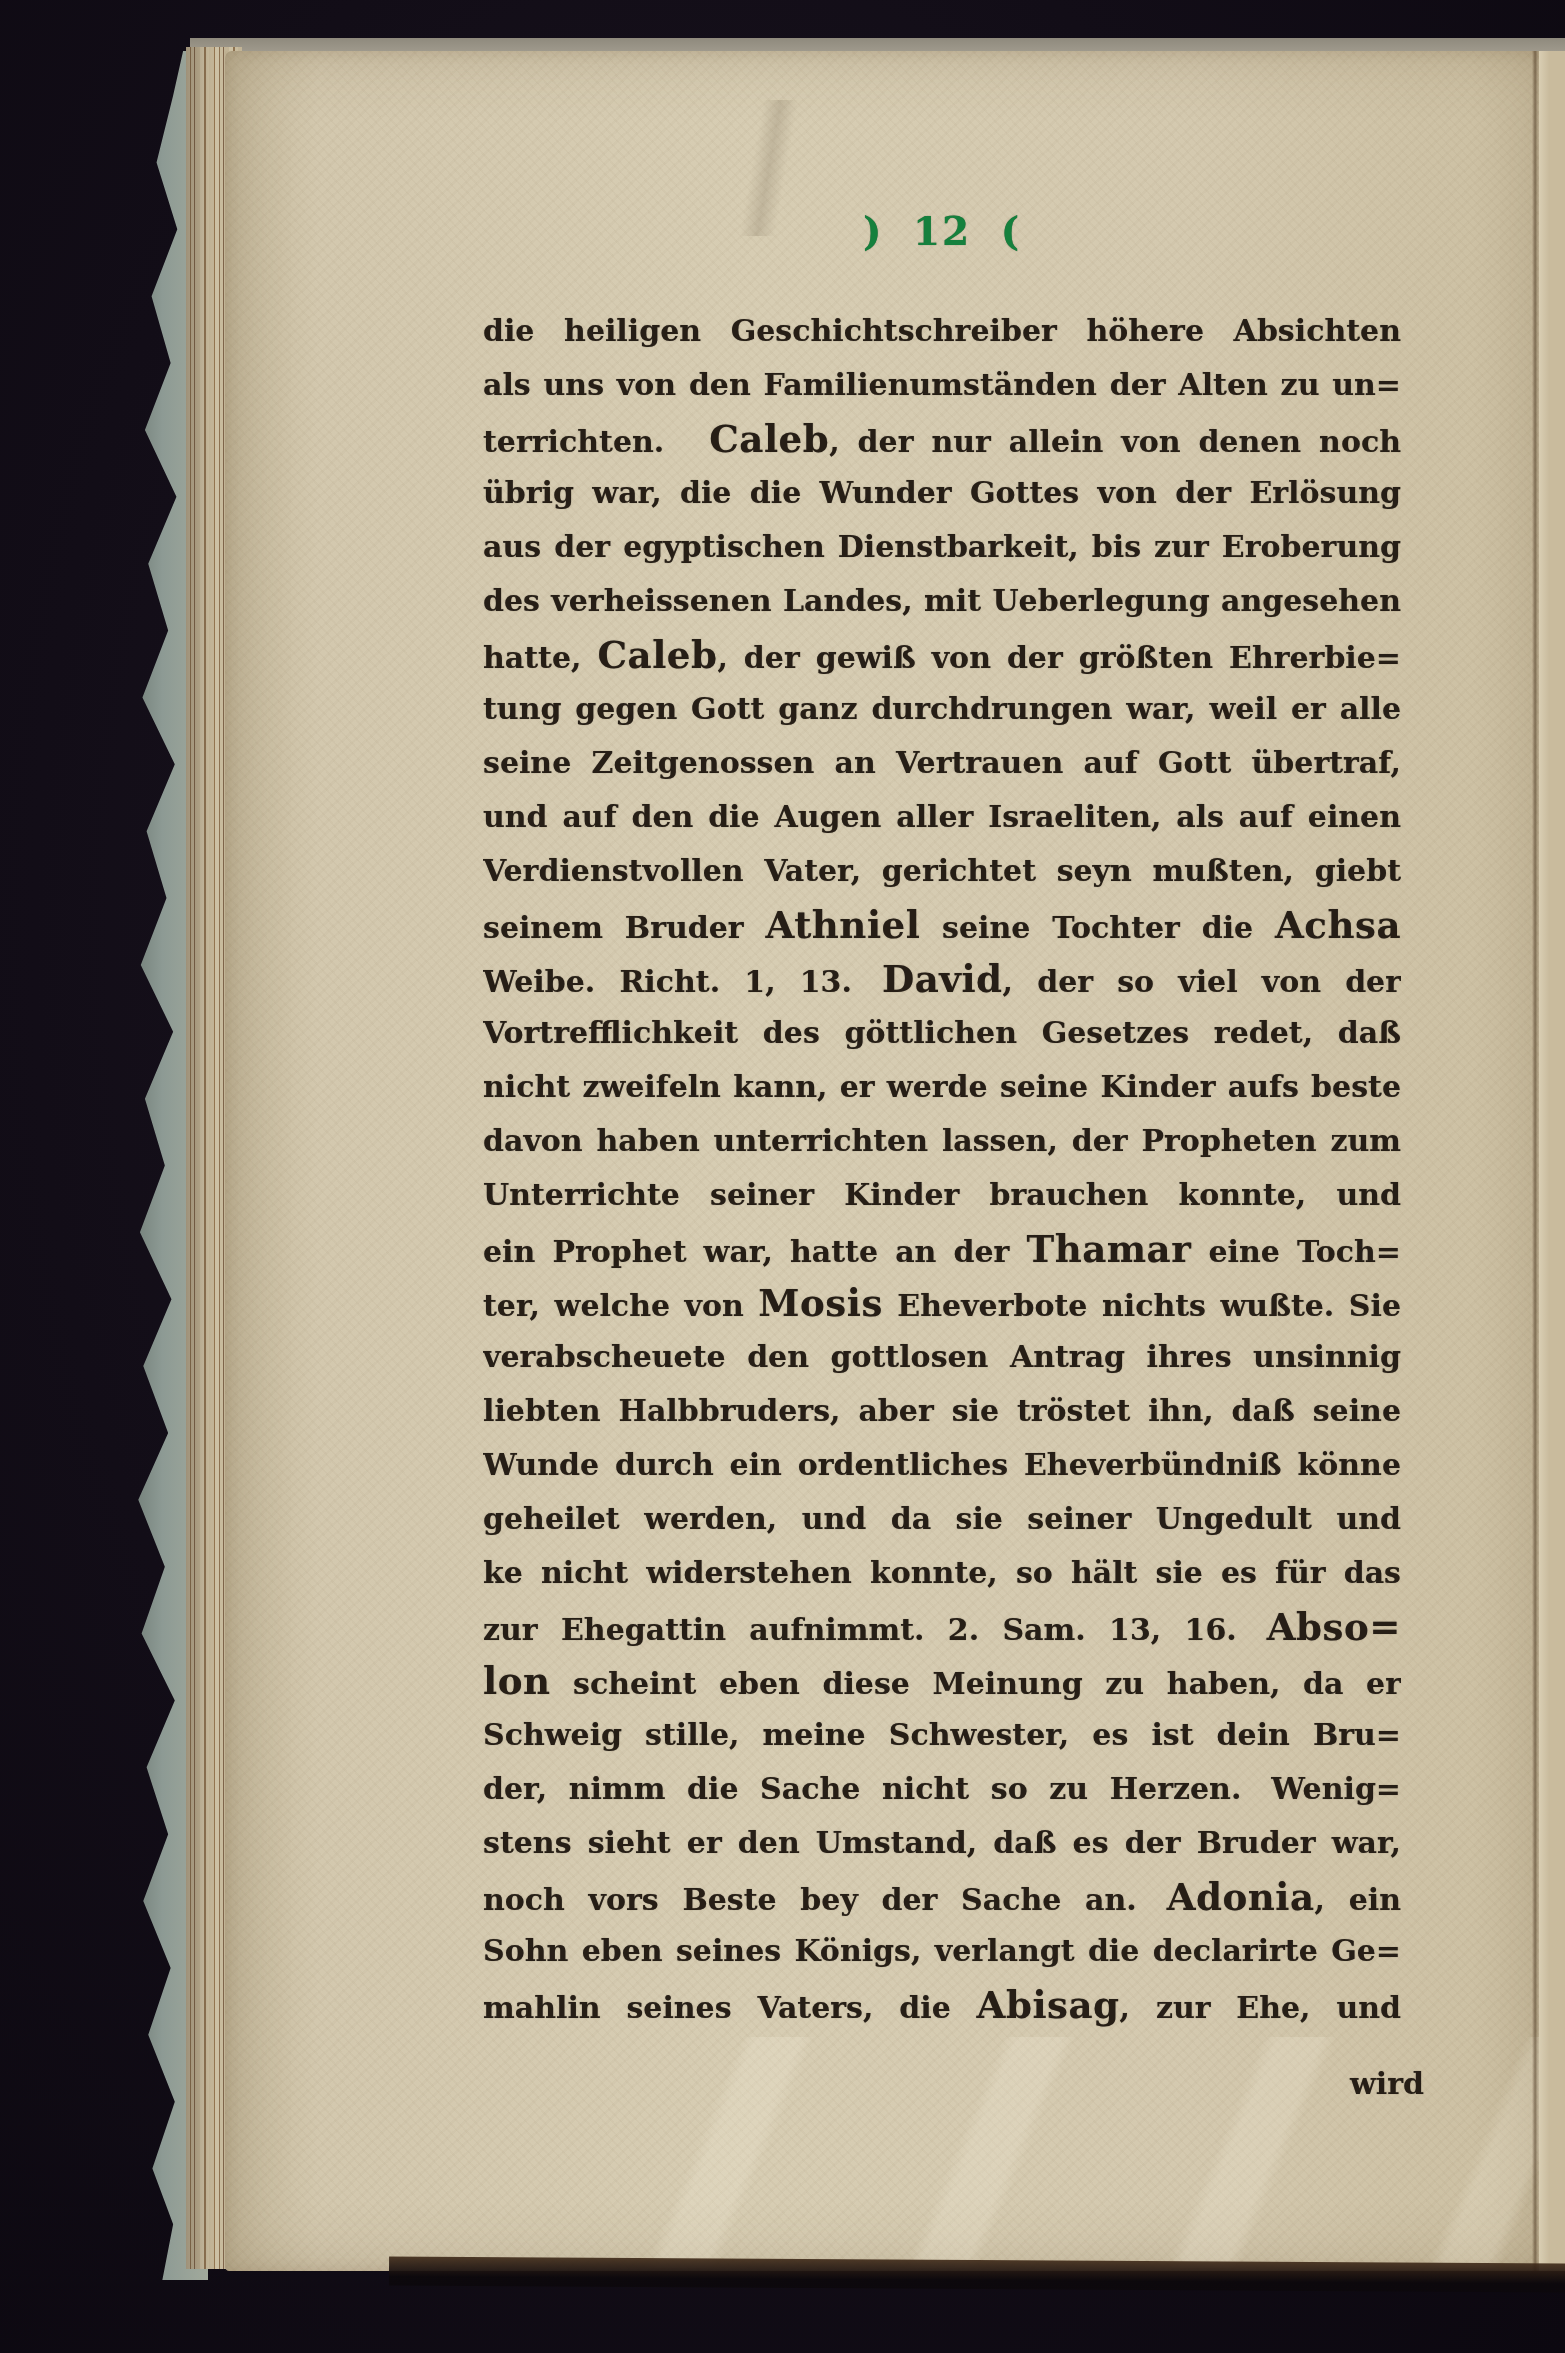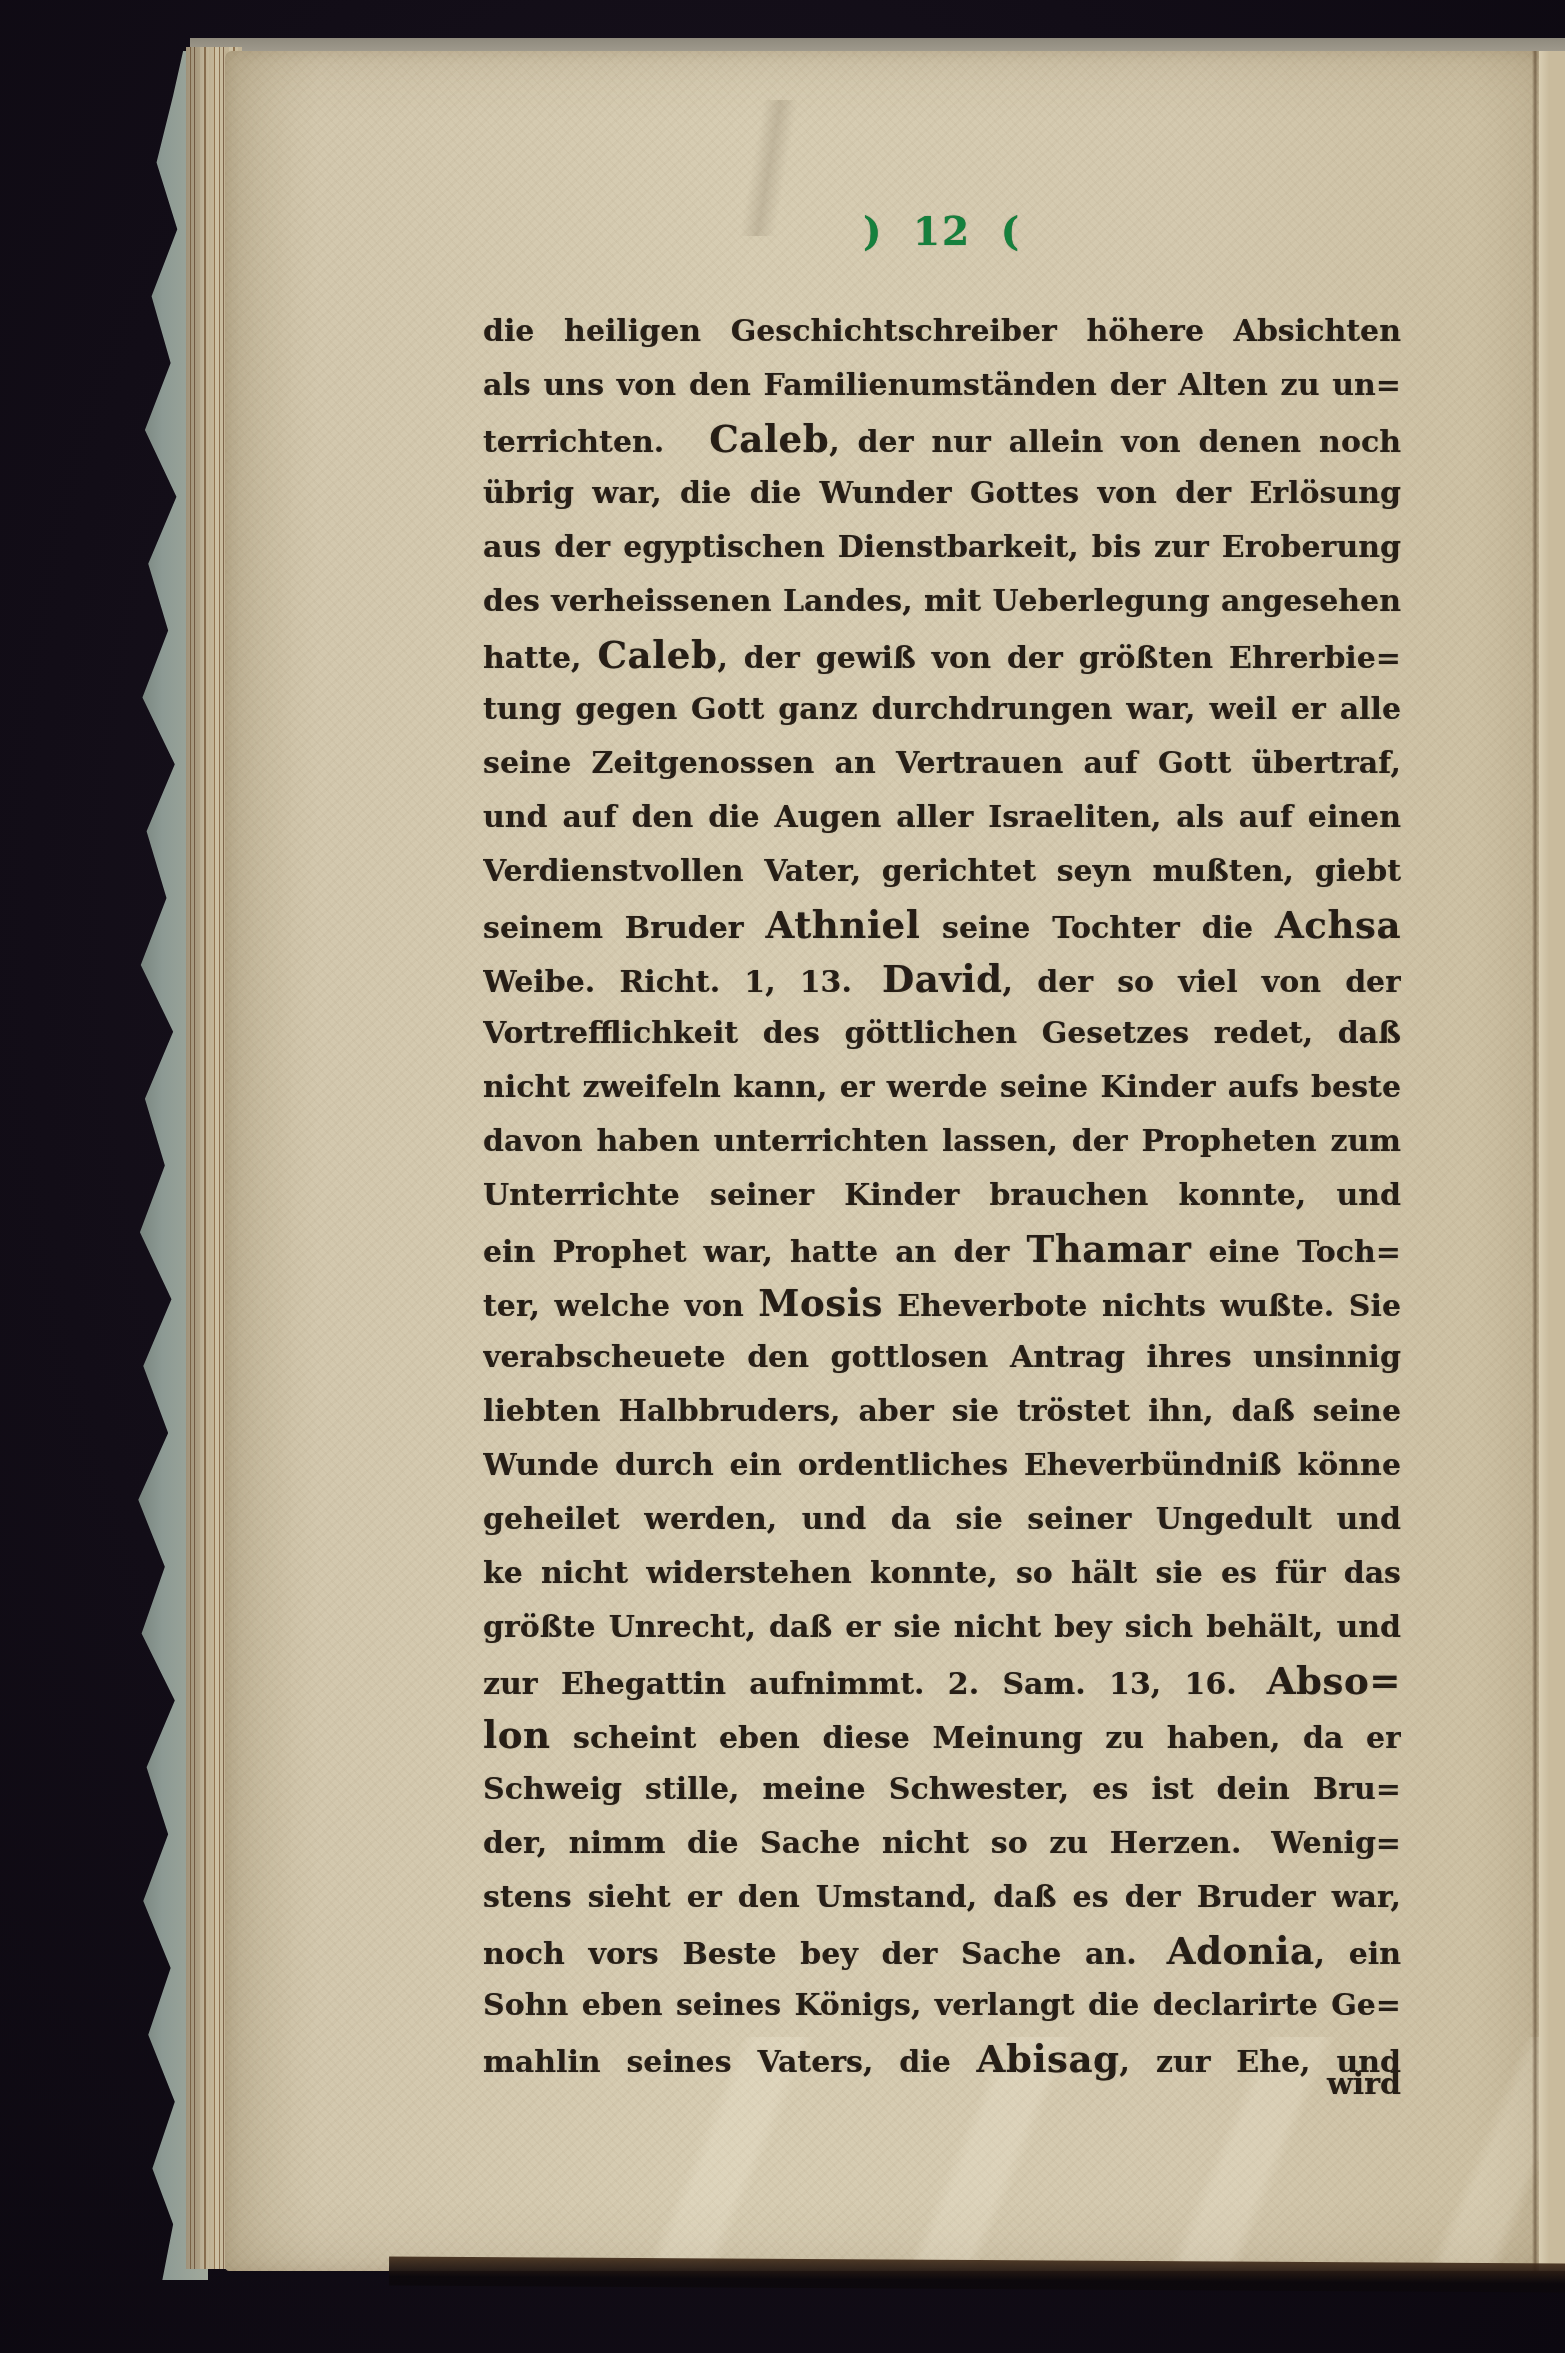--- a/index.html
+++ b/index.html
@@ -91,21 +91,21 @@
     color:#261e16;font-size:30px;font-weight:700;
     text-shadow:0 0 0.9px rgba(38,30,22,.5);
   }
   .line{
     height:54px;line-height:54px;
     text-align:justify;text-align-last:justify;
     white-space:normal;overflow:hidden;
   }
   .line .em{font-size:1.24em;letter-spacing:0.5px;}
   .catchword{
-    position:absolute;left:483px;top:2066px;width:918px;z-index:7;
+    position:absolute;left:506px;top:2066px;width:918px;z-index:7;
     text-align:right;font-size:30px;font-weight:700;color:#261e16;
     text-shadow:0 0 0.9px rgba(38,30,22,.5);
   }
 </style>
 </head>
 <body>
 
 <div class="backdrop"></div>
 <div class="behind-strip"></div>
 <div class="deckle"></div>
@@ -144,21 +144,20 @@
     <div class="line"><span>nicht zweifeln kann, er werde seine Kinder aufs beste</span></div>
     <div class="line"><span>davon haben unterrichten lassen, der Propheten zum</span></div>
     <div class="line"><span>Unterrichte seiner Kinder brauchen konnte, und selbst</span></div>
     <div class="line"><span>ein Prophet war, hatte an der </span><span class="em">Thamar</span><span> eine Toch=</span></div>
     <div class="line"><span>ter, welche von </span><span class="em">Mosis</span><span> Eheverbote nichts wußte. Sie</span></div>
     <div class="line"><span>verabscheuete den gottlosen Antrag ihres unsinnig ver=</span></div>
     <div class="line"><span>liebten Halbbruders, aber sie tröstet ihn, daß seine</span></div>
     <div class="line"><span>Wunde durch ein ordentliches Eheverbündniß könne</span></div>
     <div class="line"><span>geheilet werden, und da sie seiner Ungedult und Stär=</span></div>
     <div class="line"><span>ke nicht widerstehen konnte, so hält sie es für das</span></div>
-    <div class="line"><span>größte Unrecht, daß er sie nicht bey sich behält, und</span></div>
     <div class="line"><span>zur Ehegattin aufnimmt. 2. Sam. 13, 16. </span><span class="em">Abso=</span></div>
     <div class="line"><span class="em">lon</span><span> scheint eben diese Meinung zu haben, da er sagte:</span></div>
     <div class="line"><span>Schweig stille, meine Schwester, es ist dein Bru=</span></div>
     <div class="line"><span>der, nimm die Sache nicht so zu Herzen. Wenig=</span></div>
     <div class="line"><span>stens sieht er den Umstand, daß es der Bruder war,</span></div>
     <div class="line"><span>noch vors Beste bey der Sache an. </span><span class="em">Adonia</span><span>, ein</span></div>
     <div class="line"><span>Sohn eben seines Königs, verlangt die declarirte Ge=</span></div>
     <div class="line"><span>mahlin seines Vaters, die </span><span class="em">Abisag</span><span>, zur Ehe, und</span></div>
   </div>
 

